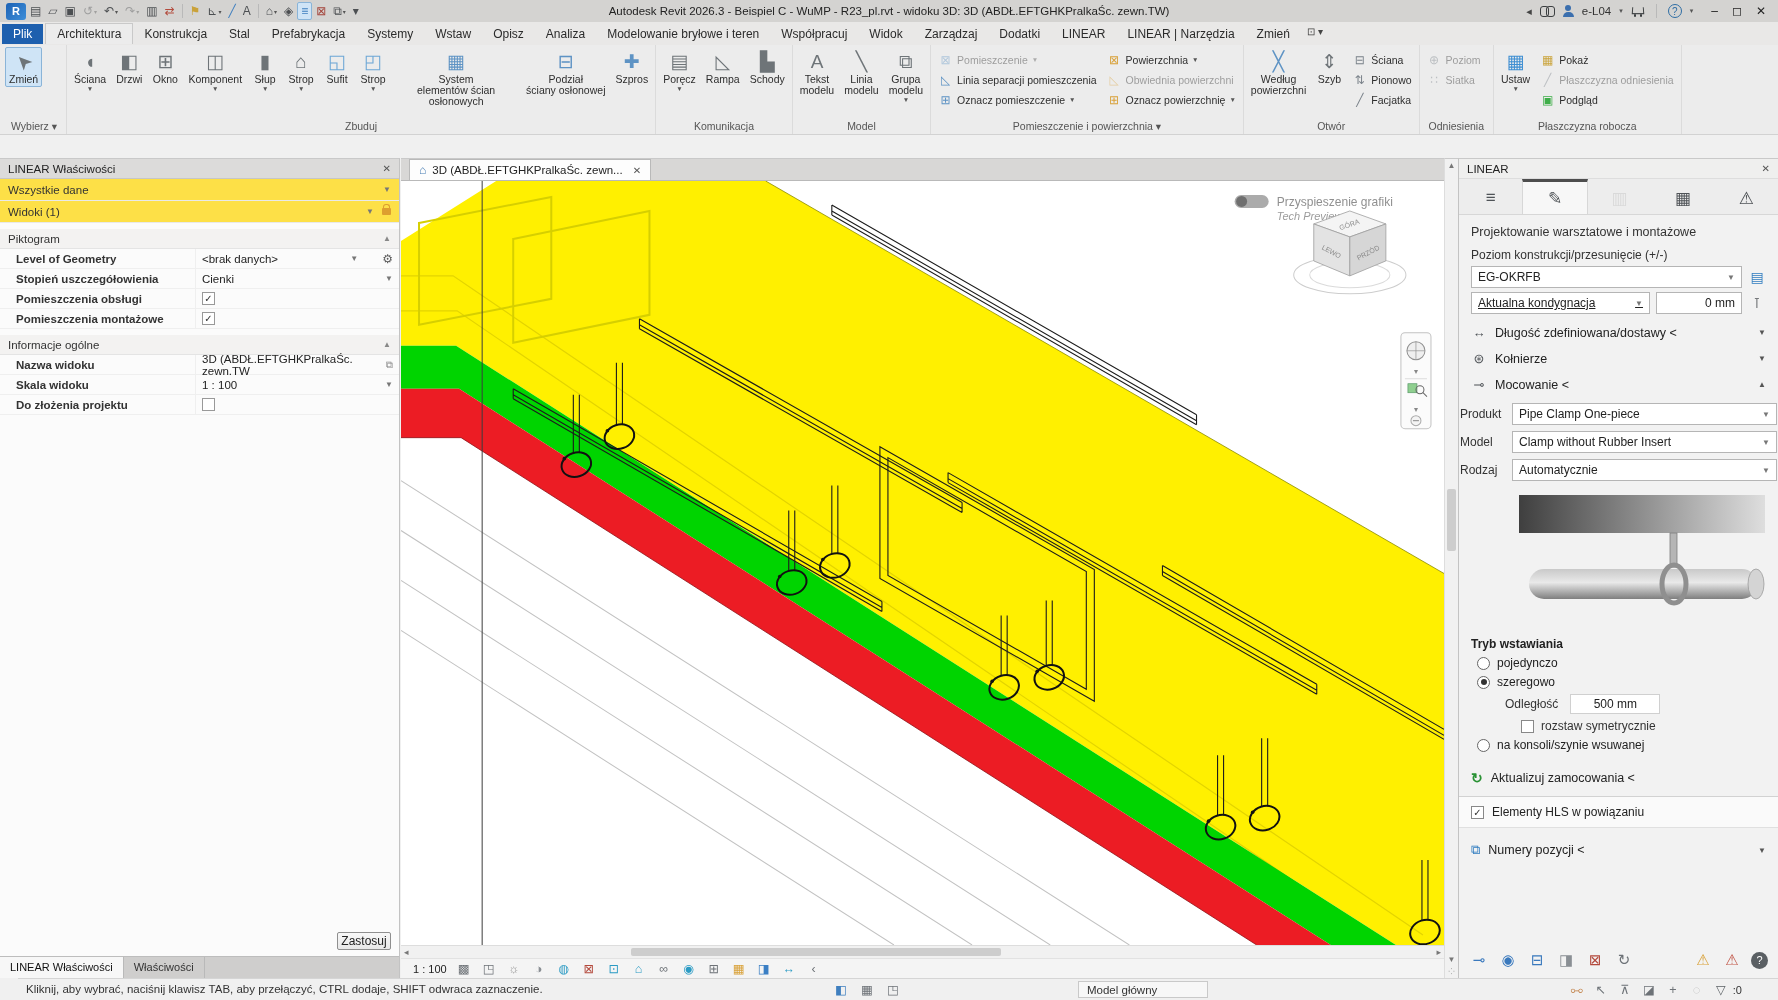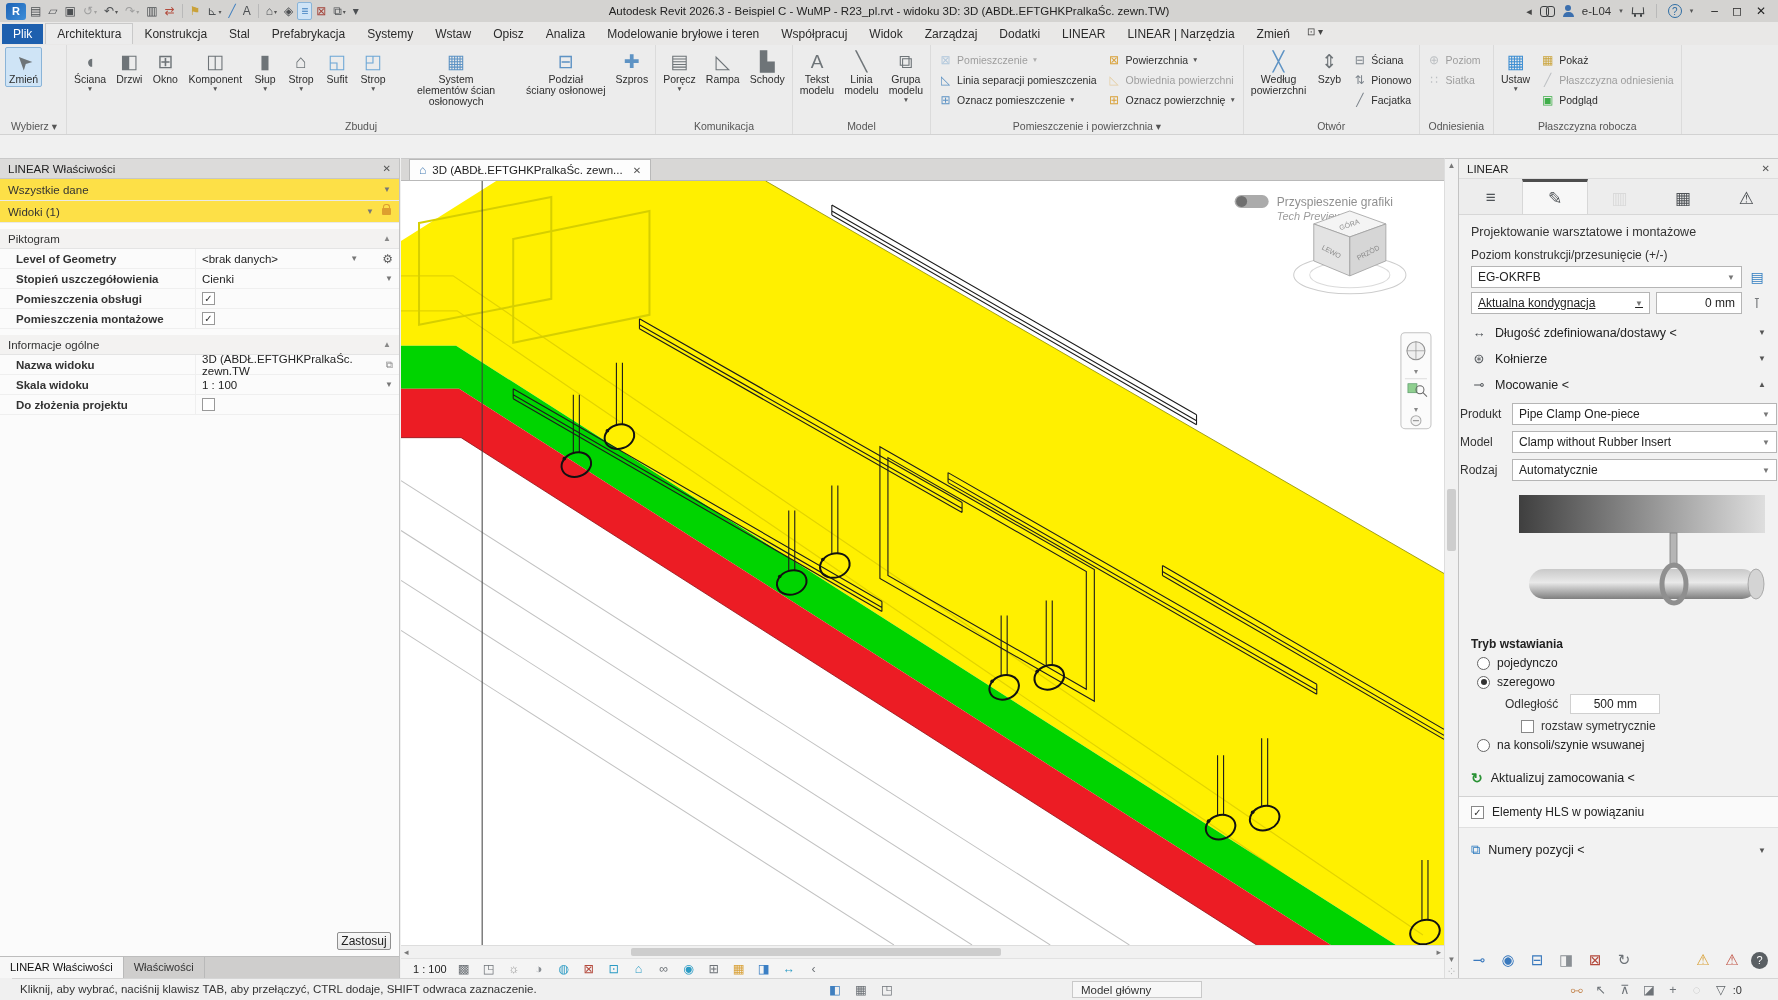--- a/index.html
+++ b/index.html
@@ -132,21 +132,21 @@
   .rp-divider{height:1px;background:#d2d2d2;margin:4px 0 0;}
   .hls-row{background:#fafafa;border-bottom:1px solid #e0e0e0;padding:8px 12px;display:flex;gap:8px;align-items:center;font-size:12px;color:#222;}
   .numbers-row{display:flex;align-items:center;gap:8px;margin:14px 12px;font-size:12.5px;color:#222;}
   .numbers-row .nicon{color:#2f7cc0;font-size:13px;}
   .numbers-row .carr{margin-left:auto;font-size:8px;color:#555;}
   .rp-bottom{position:absolute;left:10px;right:10px;bottom:8px;display:flex;align-items:center;gap:9px;}
   .rp-bottom .sic{font-size:15px;width:20px;line-height:20px;}
   .sic.badge{background:#5a5f63;color:#fff !important;border-radius:50%;width:17px;height:17px;line-height:17px;font-size:11px;}
 
   
-  .statusbar{position:absolute;left:12px;right:0;bottom:0;height:22px;background:#f0f0f0;border-top:1px solid #d5d5d5;font-size:11.5px;color:#333;}
+  .statusbar{position:absolute;left:18px;right:0;bottom:0;height:22px;background:#f0f0f0;border-top:1px solid #d5d5d5;font-size:11.5px;color:#333;}
   .sb-msg{position:absolute;left:8px;top:4px;white-space:nowrap;}
   .sb-center{position:absolute;left:815px;top:3px;display:flex;gap:10px;align-items:center;}
   .sb-design{position:absolute;left:1060px;top:2px;display:flex;align-items:center;gap:6px;}
   .sb-design .box{border:1px solid #c9c9c9;background:#f7f7f7;height:17px;display:flex;align-items:center;padding:0 8px;min-width:130px;}
   .sb-right{position:absolute;right:36px;top:3px;display:flex;gap:8px;align-items:center;}
   .fcount{font-size:11px;color:#333;margin-left:-4px;}
 </style>
 </head>
 <body>
 

